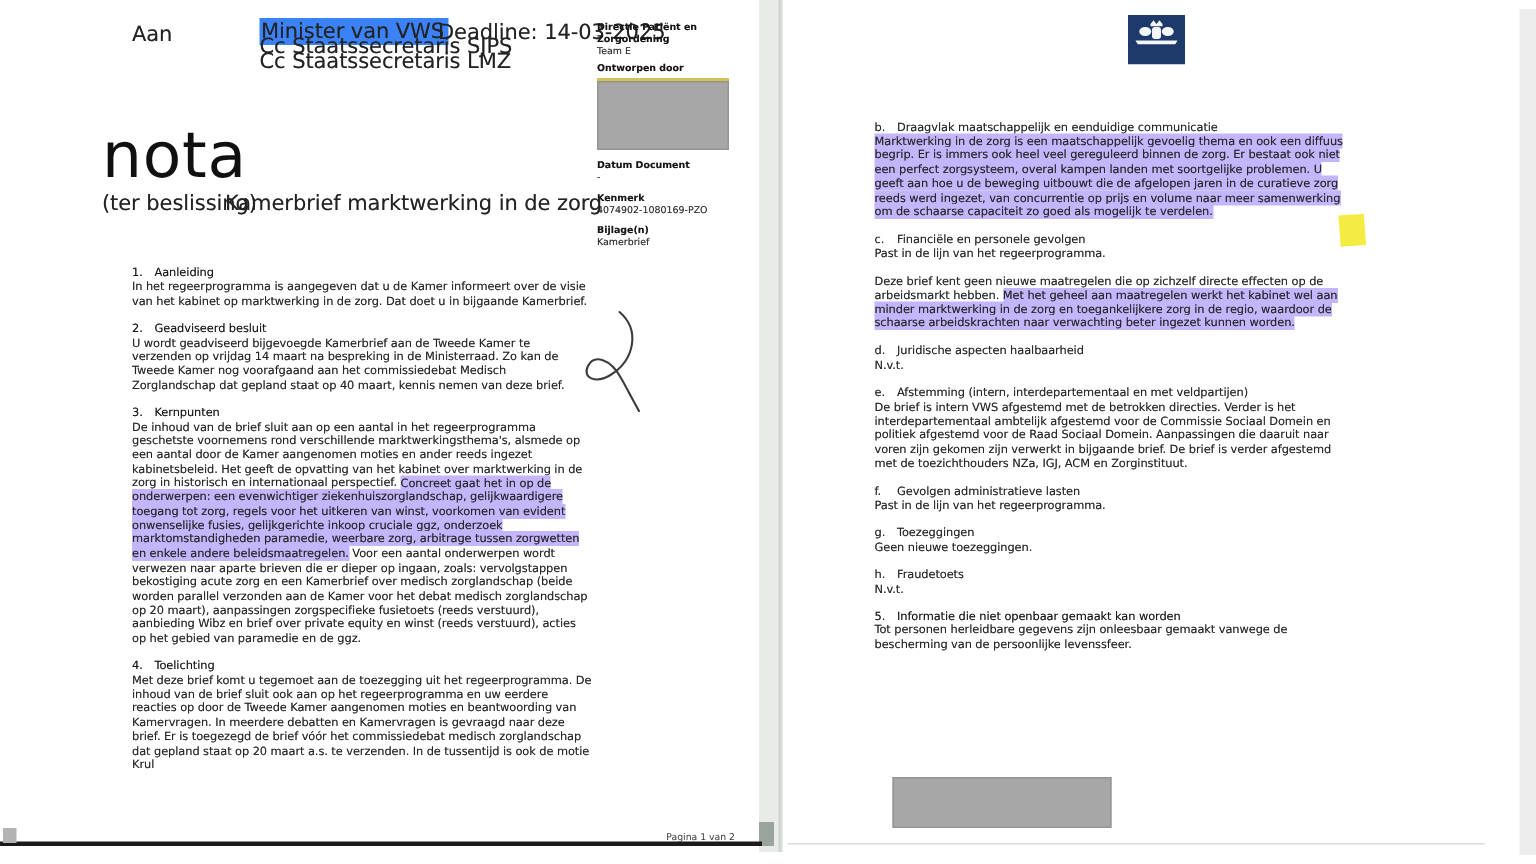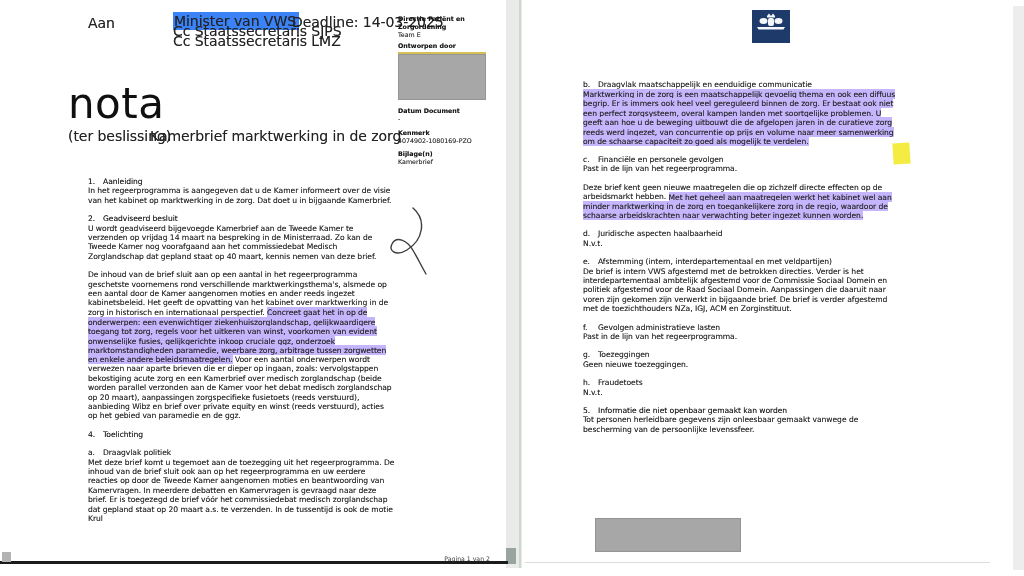--- a/index.html
+++ b/index.html
@@ -88,23 +88,23 @@
 
   <svg class="abs" style="left:385px;top:206px" width="44" height="70" viewBox="0 0 44 70">
     <path d="M28,2 C42,14 38,34 22,44 C12,50 3,46 7,38 C11,30 22,33 29,46 C33,53 37,61 41,68" fill="none" stroke="#3c3c3c" stroke-width="1.4" stroke-linecap="round"></path>
   </svg>
 
   <div class="abs doc" style="left:88px;top:177px;width:307px">
       <div class="h"><span class="num">1.</span>Aanleiding</div>
       <div class="p">In het regeerprogramma is aangegeven dat u de Kamer informeert over de visie van het kabinet op marktwerking in de zorg. Dat doet u in bijgaande Kamerbrief.</div>
       <div class="h"><span class="num">2.</span>Geadviseerd besluit</div>
       <div class="p">U wordt geadviseerd bijgevoegde Kamerbrief aan de Tweede Kamer te verzenden op vrijdag 14 maart na bespreking in de Ministerraad. Zo kan de Tweede Kamer nog voorafgaand aan het commissiedebat Medisch Zorglandschap dat gepland staat op 40 maart, kennis nemen van deze brief.</div>
+      <div class="h"><span class="num">3.</span>Kernpunten</div>
       <div class="p"><span>De inhoud van de brief sluit aan op een aantal in het regeerprogramma geschetste voornemens rond verschillende marktwerkingsthema's, alsmede op een aantal door de Kamer aangenomen moties en ander reeds ingezet kabinetsbeleid. Het geeft de opvatting van het kabinet over marktwerking in de zorg in historisch en internationaal perspectief. </span><mark>Concreet gaat het in op de onderwerpen: een evenwichtiger ziekenhuiszorglandschap, gelijkwaardigere toegang tot zorg, regels voor het uitkeren van winst, voorkomen van evident onwenselijke fusies, gelijkgerichte inkoop cruciale ggz, onderzoek marktomstandigheden paramedie, weerbare zorg, arbitrage tussen zorgwetten en enkele andere beleidsmaatregelen.</mark><span> Voor een aantal onderwerpen wordt verwezen naar aparte brieven die er dieper op ingaan, zoals: vervolgstappen bekostiging acute zorg en een Kamerbrief over medisch zorglandschap (beide worden parallel verzonden aan de Kamer voor het debat medisch zorglandschap op 20 maart), aanpassingen zorgspecifieke fusietoets (reeds verstuurd), aanbieding Wibz en brief over private equity en winst (reeds verstuurd), acties op het gebied van paramedie en de ggz.</span></div>
       <div class="h"><span class="num">4.</span>Toelichting</div>
-      <div class="hi"><span class="num">a.</span>Draagvlak politiek</div>
       <div class="p">Met deze brief komt u tegemoet aan de toezegging uit het regeerprogramma. De inhoud van de brief sluit ook aan op het regeerprogramma en uw eerdere reacties op door de Tweede Kamer aangenomen moties en beantwoording van Kamervragen. In meerdere debatten en Kamervragen is gevraagd naar deze brief. Er is toegezegd de brief vóór het commissiedebat medisch zorglandschap dat gepland staat op 20 maart a.s. te verzenden. In de tussentijd is ook de motie Krul</div>
     </div>
 
   <div class="abs footer1">Pagina 1 van 2</div>
 </div>
 
 <div>
 
   <svg class="abs" style="left:752px;top:10px" width="38" height="33" viewBox="0 0 38 33">
     <rect width="38" height="33" fill="#1e3a6a"></rect>

